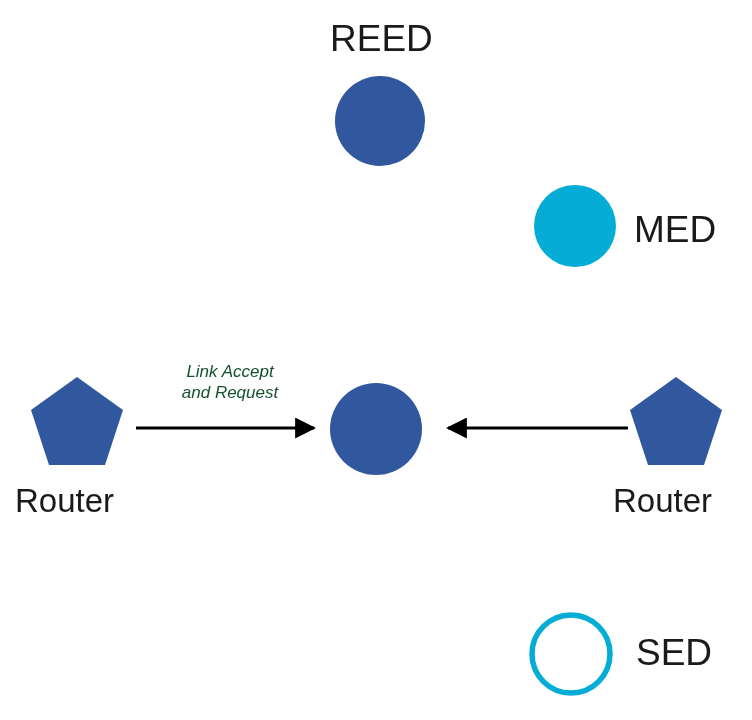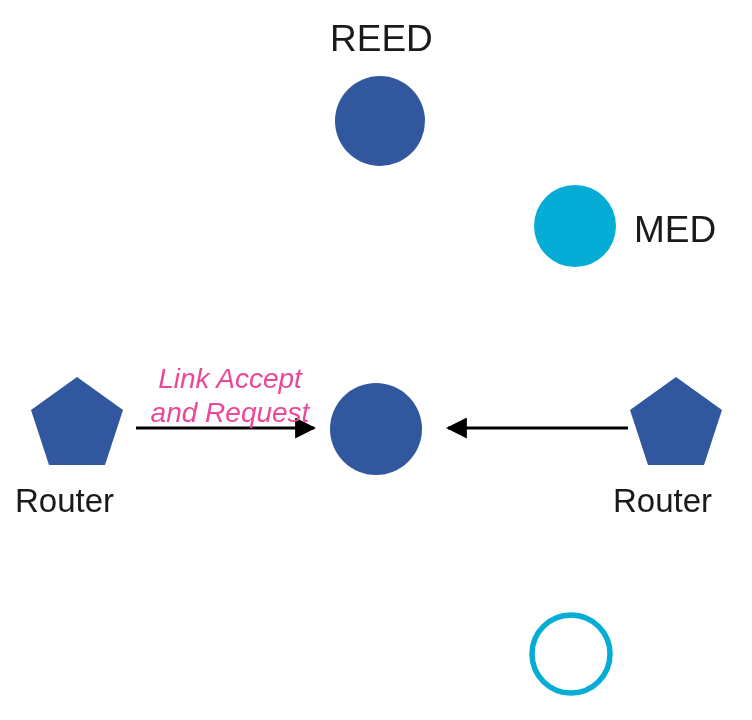--- a/index.html
+++ b/index.html
@@ -57,22 +57,22 @@
     top: 484px;
   }
   #label-router-right {
     left: 613px;
     top: 484px;
   }
   .edge-label {
     position: absolute;
     font-family: "Liberation Sans", sans-serif;
     font-style: italic;
-    font-size: 28px;
-    color: #ec4899;
+    font-size: 17px;
+    color: #14532d;
     line-height: 1.22;
     text-align: center;
     white-space: pre-line;
   }
   #label-link-accept {
     left: 148px;
     top: 362px;
     width: 164px;
   }
 </style>
@@ -106,20 +106,21 @@
 
     <line x1="136" y1="428" x2="314" y2="428" stroke="#000000" stroke-width="3" marker-end="url(#arrow-right-head)"></line>
 
     <line x1="628" y1="428" x2="448" y2="428" stroke="#000000" stroke-width="3" marker-end="url(#arrow-left-head)"></line>
   </svg>
 
   <div class="node-label" id="label-reed">REED</div>
 
   <div class="node-label" id="label-med">MED</div>
 
+  <div class="node-label" id="label-sed">SED</div>
 
   <div class="node-label router-label" id="label-router-left">Router</div>
 
   <div class="node-label router-label" id="label-router-right">Router</div>
 
   <div class="edge-label" id="label-link-accept">Link Accept
 and Request</div>
 
 </div>
 

